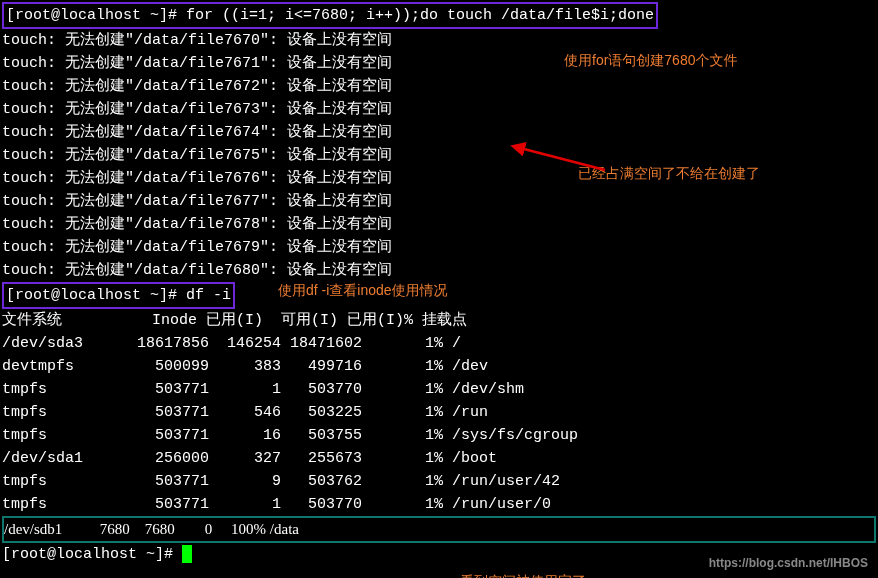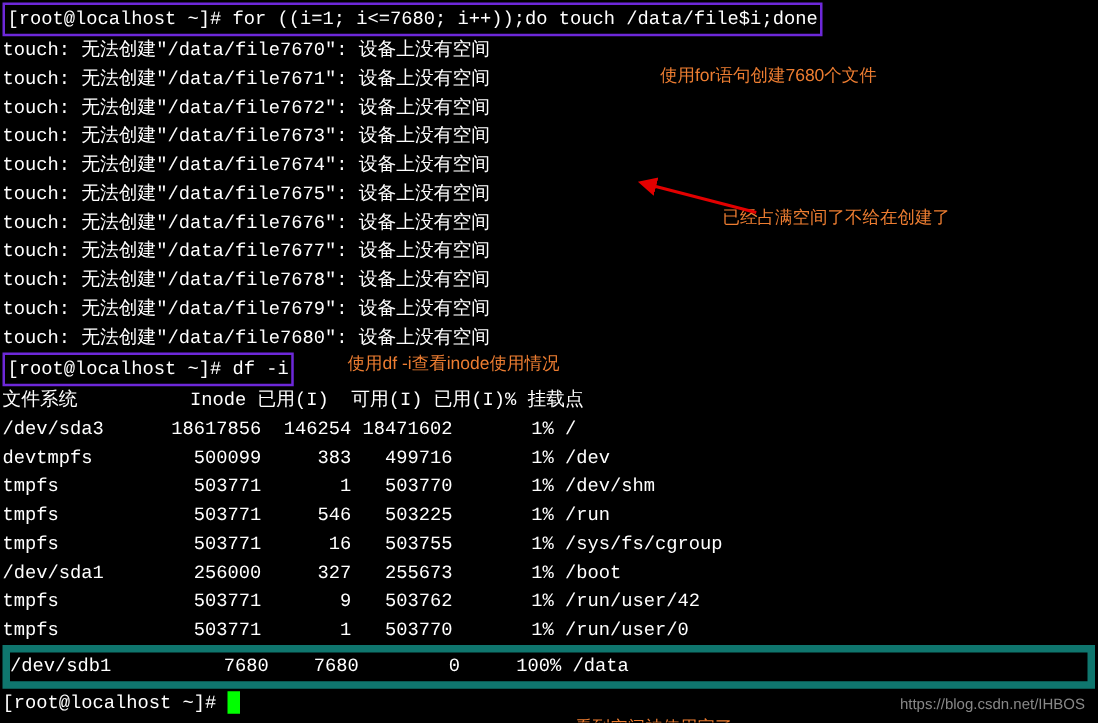--- a/index.html
+++ b/index.html
@@ -21,21 +21,22 @@
     .line {
       line-height: 23px;
       white-space: pre;
     }
     .prompt-red {
       border: 2px solid #6d28d9;
       display: inline-block;
       padding: 0 2px;
     }
     .red-border-row {
-      border: 6px solid #0f766e;
+      border: 2px solid #0f766e;
+      font-family: Liberation Serif, serif;
     }
     .annotation {
       position: absolute;
       color: #ed7d31;
       font-family: "Microsoft YaHei", sans-serif;
       font-size: 14px;
       white-space: nowrap;
     }
     .arrow {
       position: absolute;
@@ -46,20 +47,21 @@
       display: inline-block;
       width: 10px;
       height: 18px;
       vertical-align: middle;
     }
     .watermark {
       position: absolute;
       color: #888;
       font-size: 12px;
       font-family: Arial, sans-serif;
+      font-weight: bold;
     }
   </style>
 </head>
 <body>
 
 <div class="line"><span class="prompt-red"><span>[root@localhost ~]# </span><span>for ((i=1; i&lt;=7680; i++));do touch /data/file$i;done</span></span></div>
 
 <div id="touch-errors">
     <div class="line">touch: 无法创建"/data/file7670": 设备上没有空间</div>
     <div class="line">touch: 无法创建"/data/file7671": 设备上没有空间</div>
@@ -86,21 +88,21 @@
     <div class="line">tmpfs            503771      16   503755       1% /sys/fs/cgroup</div>
     <div class="line">/dev/sda1        256000     327   255673       1% /boot</div>
     <div class="line">tmpfs            503771       9   503762       1% /run/user/42</div>
     <div class="line">tmpfs            503771       1   503770       1% /run/user/0</div>
   </div>
 
 <div class="line red-border-row">/dev/sdb1          7680    7680        0     100% /data</div>
 
 <div class="line"><span>[root@localhost ~]# </span><span class="cursor"></span></div>
 
-<div class="annotation" style="top:52px; left:528px;">使用for语句创建7680个文件</div>
+<div class="annotation" style="top:52px; left:564px;">使用for语句创建7680个文件</div>
 <div class="annotation" style="top:165px; left:578px;">已经占满空间了不给在创建了</div>
 <div class="annotation" style="top:282px; left:278px;">使用df -i查看inode使用情况</div>
 <div class="annotation" style="top:553px; left:460px;margin-top:20px;">看到空间被使用完了</div>
 
 <svg class="arrow" style="top:140px; left:510px;" width="100" height="40">
   <defs>
     <marker id="arrowhead" markerWidth="8" markerHeight="8" refX="2" refY="3" orient="auto">
       <polygon points="0 0, 6 3, 0 6" fill="#e30000"></polygon>
     </marker>
   </defs>

